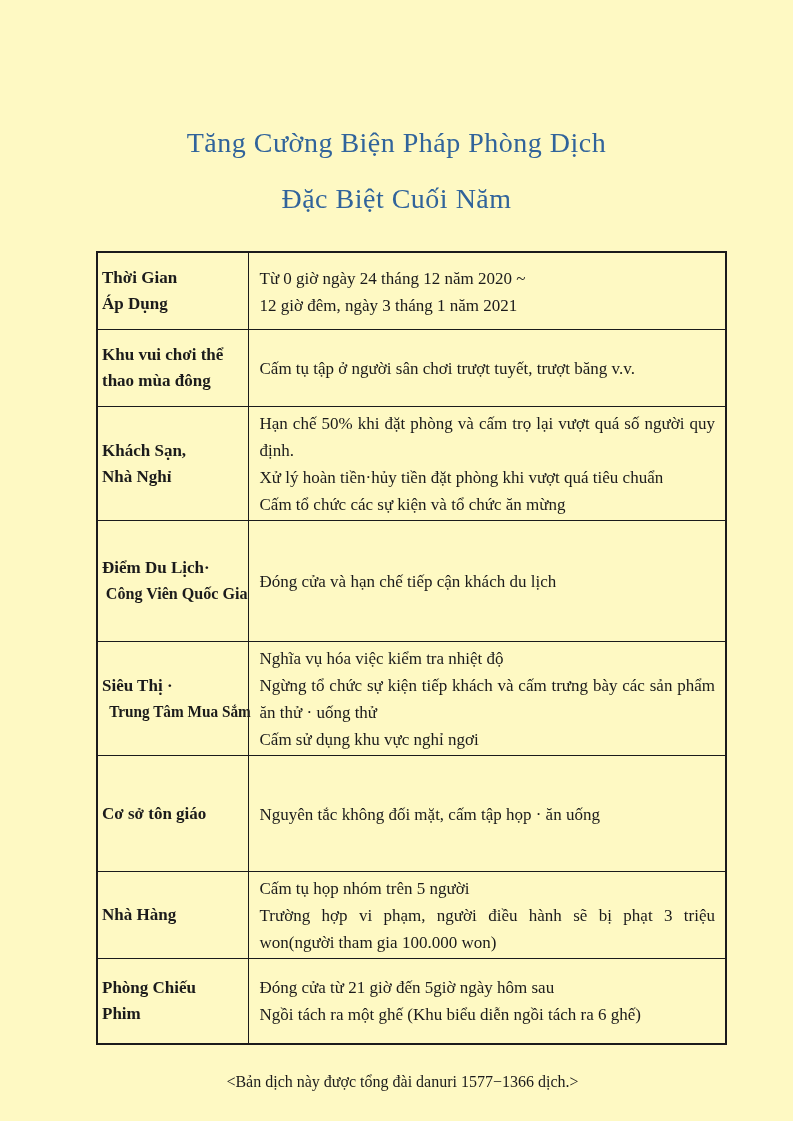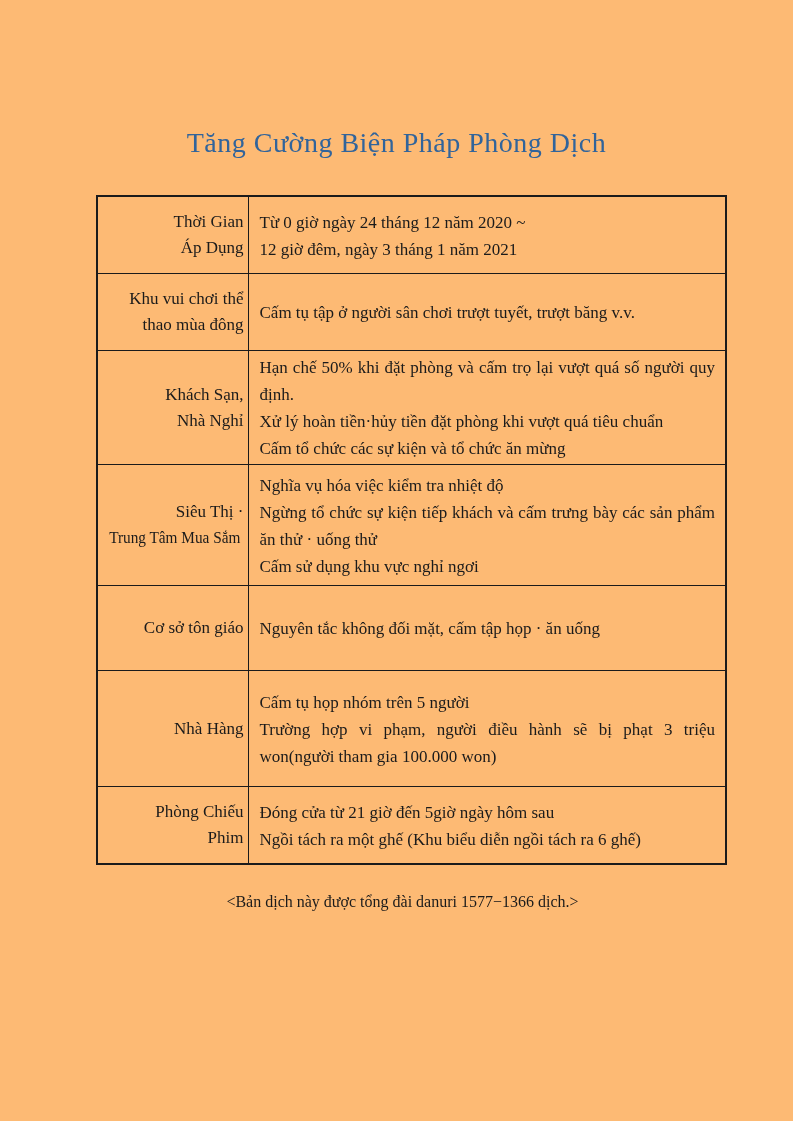--- a/index.html
+++ b/index.html
@@ -8,21 +8,21 @@
     width: 793px;
     height: 1121px;
     font-family: "Liberation Serif", "DejaVu Serif", serif;
     color: #1b1b1b;
     overflow: hidden;
   }
   .page {
     position: relative;
     width: 793px;
     height: 1121px;
-    background: #fdba74;
+    background: #fef9c3;
   }
   .titles {
     padding-top: 126px;
     text-align: center;
   }
   .title-line {
     font-size: 28px;
     line-height: 33px;
     color: #31649B;
     letter-spacing: 0.5px;
@@ -36,22 +36,22 @@
     width: 631px;
     margin: 36px 0 0 96px;
     border: 2px solid #1b1b1b;
   }
   table.measures td {
     border: 1px solid #1b1b1b;
     vertical-align: middle;
   }
   td.hdr {
     width: 151px;
-    font-weight: normal;
-    text-align: right;
+    font-weight: bold;
+    text-align: left;
     font-size: 17px;
     padding: 12px 4px;
   }
   .hdr-line {
     display: block;
     white-space: nowrap;
     line-height: 26px;
     transform-origin: 50% 50%;
   }
   td.content {
@@ -85,20 +85,21 @@
     color: #1b1b1b;
   }
 </style>
 </head>
 <body>
 
 <div class="page">
 
   <div class="titles">
     <div class="title-line" style="color: rgb(49, 100, 155);">Tăng Cường Biện Pháp Phòng Dịch</div>
+    <div class="title-line" style="color: rgb(49, 100, 155);">Đặc Biệt Cuối Năm</div>
   </div>
 
   <table class="measures">
     <tbody id="measures-body">
         <tr>
           <td class="hdr">
             <div class="hdr-line">Thời Gian</div>
             <div class="hdr-line">Áp Dụng</div>
           </td>
           <td class="content">
@@ -117,20 +118,29 @@
         </tr>
         <tr>
           <td class="hdr">
             <div class="hdr-line">Khách Sạn,</div>
             <div class="hdr-line">Nhà Nghỉ</div>
           </td>
           <td class="content">
             <p class="justify">Hạn chế 50% khi đặt phòng và cấm trọ lại vượt quá số người quy định.</p>
             <p>Xử lý hoàn tiền·hủy tiền đặt phòng khi vượt quá tiêu chuẩn</p>
             <p>Cấm tổ chức các sự kiện và tổ chức ăn mừng</p>
+          </td>
+        </tr>
+        <tr>
+          <td class="hdr">
+            <div class="hdr-line">Điểm Du Lịch·</div>
+            <div class="hdr-line" style="transform: scaleX(0.947);">Công Viên Quốc Gia</div>
+          </td>
+          <td class="content">
+            <p>Đóng cửa và hạn chế tiếp cận khách du lịch</p>
           </td>
         </tr>
         <tr>
           <td class="hdr">
             <div class="hdr-line">Siêu Thị ·</div>
             <div class="hdr-line" style="transform: scaleX(0.899);">Trung Tâm Mua Sắm</div>
           </td>
           <td class="content">
             <p>Nghĩa vụ hóa việc kiểm tra nhiệt độ</p>
             <p class="justify">Ngừng tổ chức sự kiện tiếp khách và cấm trưng bày các sản phẩm ăn thử · uống thử</p>

